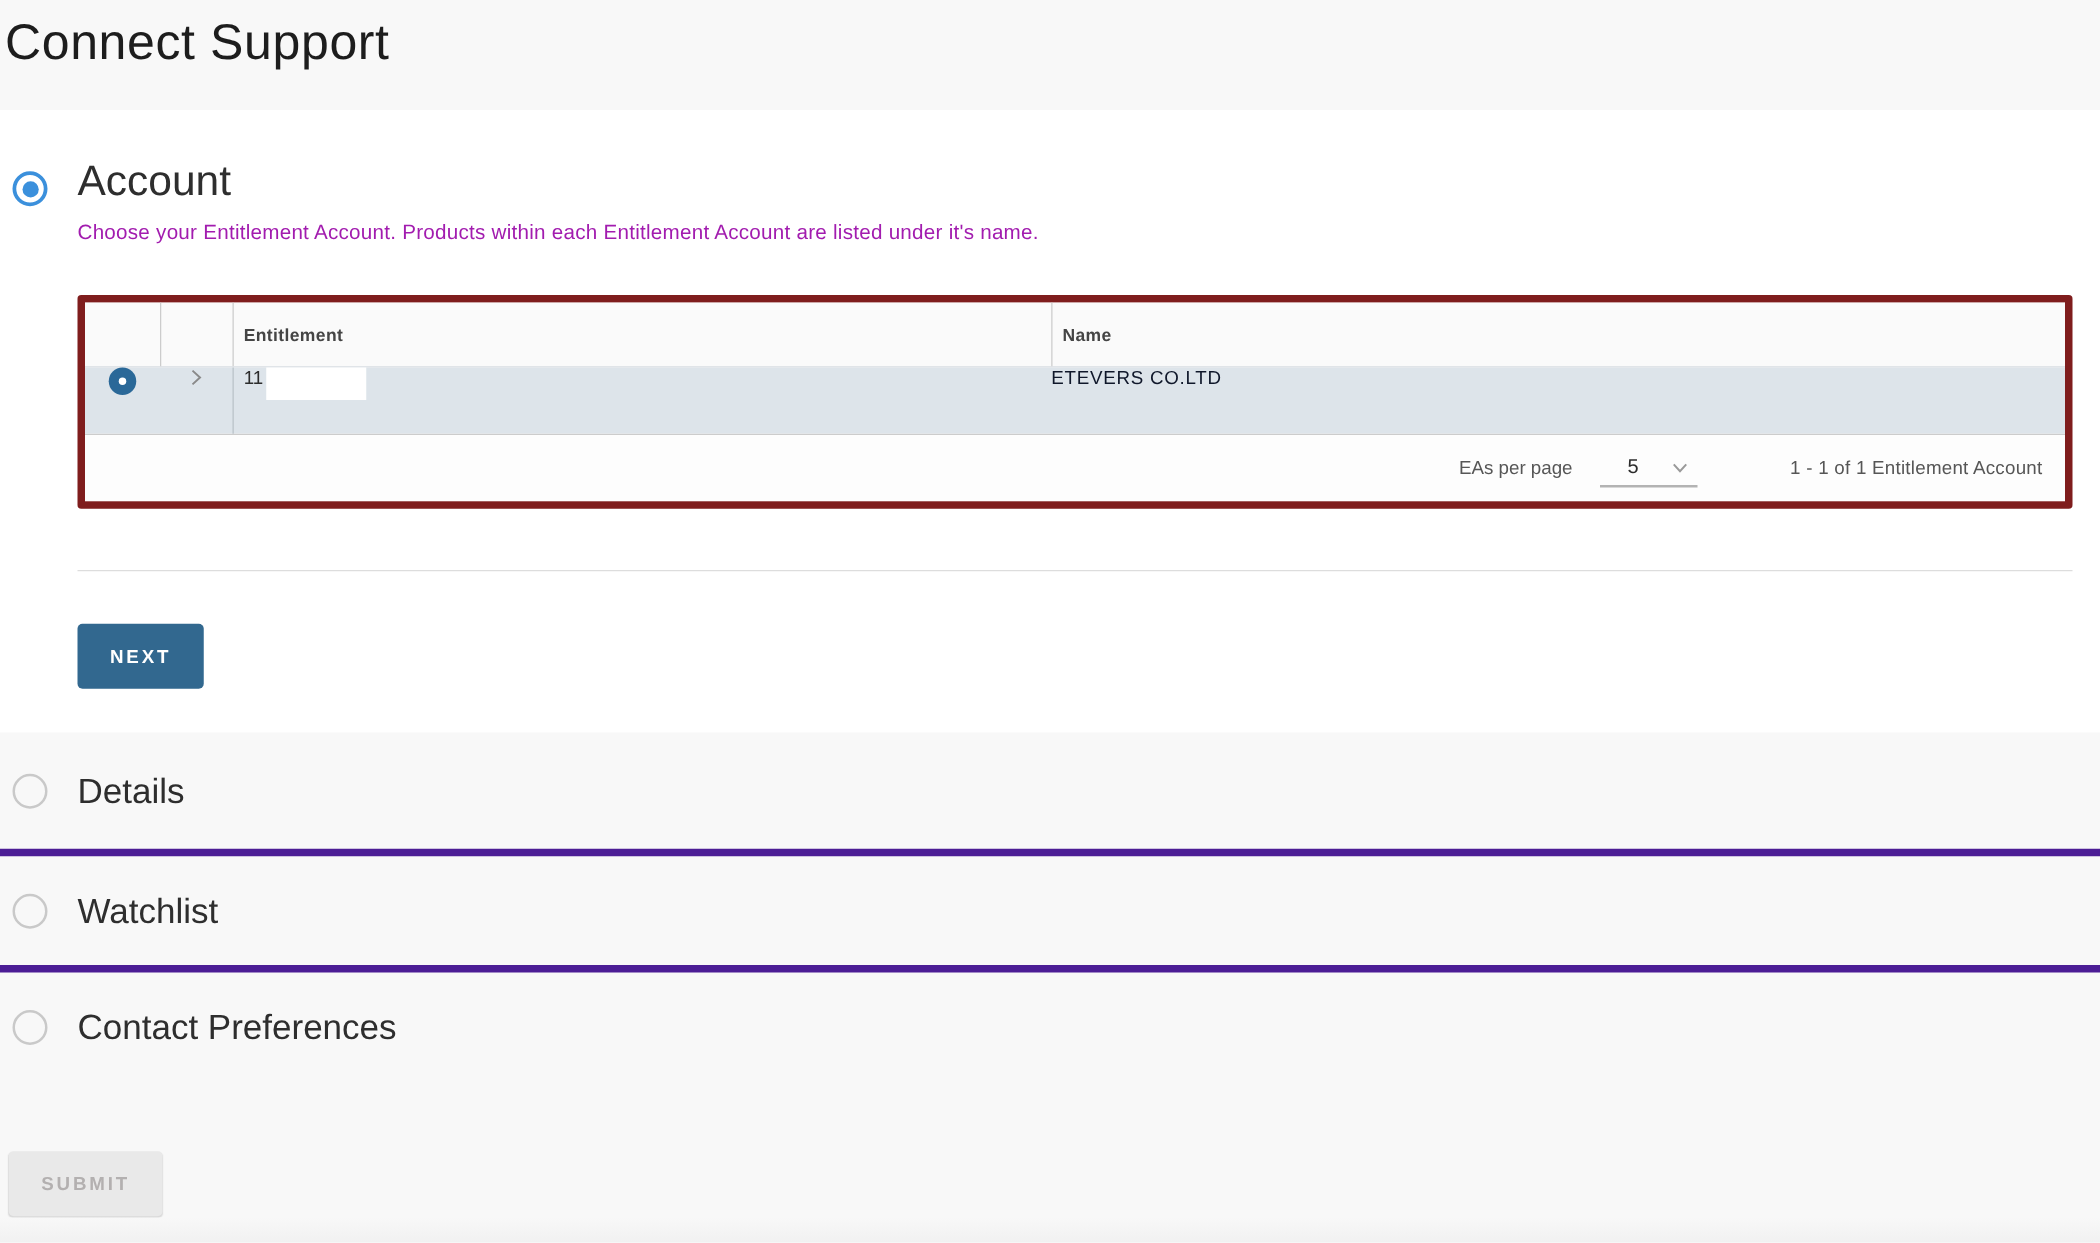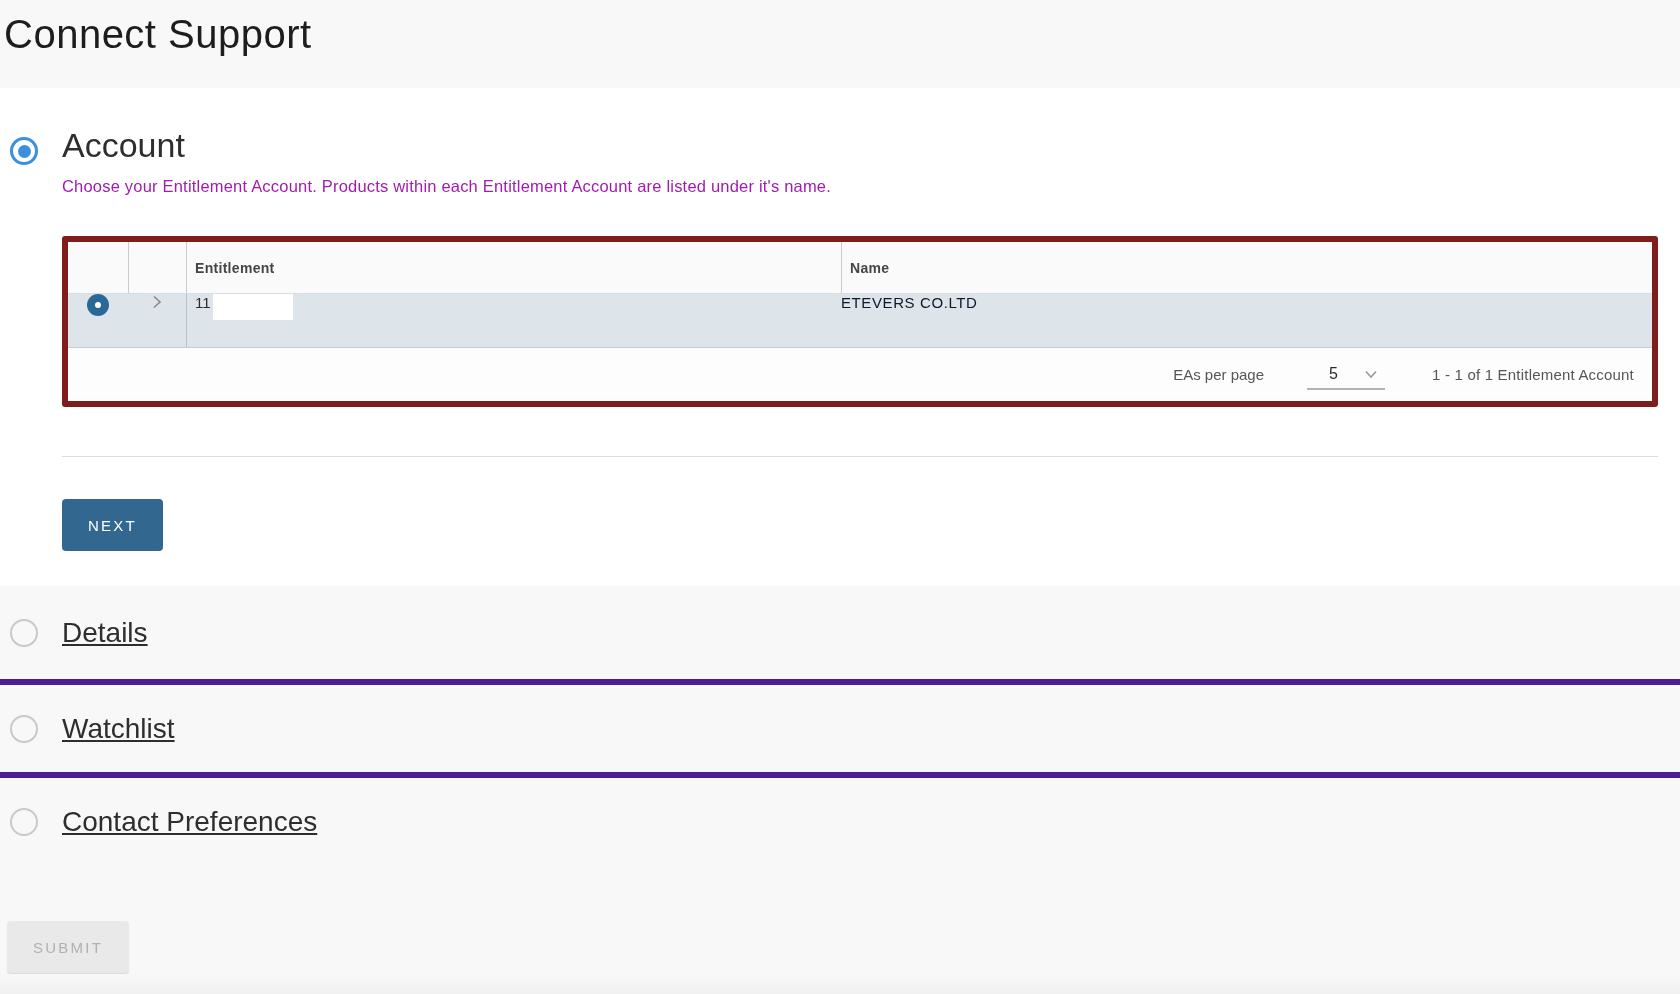--- a/index.html
+++ b/index.html
@@ -138,51 +138,51 @@
   }
 
   .t-footer {
     height: 54px;
     background: #fdfdfd;
     border-top: 1px solid #cccccc;
     display: flex;
     align-items: center;
     justify-content: flex-end;
     padding-right: 18px;
-    gap: 43px;
+    gap: 22px;
   }
   .pp-label { font-size: 15px; color: #565656; }
   .pp-select {
     display: flex;
     align-items: center;
     justify-content: space-between;
     width: 78px;
     height: 30px;
     padding: 0 6px 0 22px;
     border-bottom: 2px solid #b3b3b3;
     cursor: pointer;
     margin-right: 4px;
   }
   .pp-select .pp-value { font-size: 16px; color: #2c2c2c; }
   .pp-select svg { stroke: #9a9a9a; }
-  .pp-range { font-size: 15px; color: #565656; letter-spacing: 0.2px; }
+  .pp-range { font-size: 15px; color: #565656; letter-spacing: 0.2px; margin-left: 48px; }
 
   
   .hr-line {
     margin: 49px 22px 0 62px;
     border-top: 1px solid #dddddd;
   }
   .btn {
     display: inline-block;
     height: 52px;
     border: none;
     border-radius: 4px;
     font-family: "Liberation Sans", sans-serif;
     font-size: 15px;
-    font-weight: 400;
+    font-weight: 700;
     letter-spacing: 0.15em;
     padding: 0 26px;
   }
   .btn-next {
     margin: 42px 0 0 62px;
     background: var(--btn-blue, #32688f);
     color: #ffffff;
     cursor: pointer;
   }
   .btn-submit {
@@ -198,21 +198,20 @@
     background: #f8f8f8;
     height: 422px;
     position: relative;
   }
   .collapsed-row {
     height: 93px;
     display: flex;
     align-items: center;
     padding-left: 10px;
     cursor: pointer;
-    text-decoration: underline;
   }
   .collapsed-row + .collapsed-row { border-top: 6px solid #4c1d95; }
   .collapsed-row .section-title {
     font-size: 28px;
     font-weight: 300;
     color: #2e2e2e;
     margin-left: 24px;
   }
   .bottom-fade {
     position: absolute;

